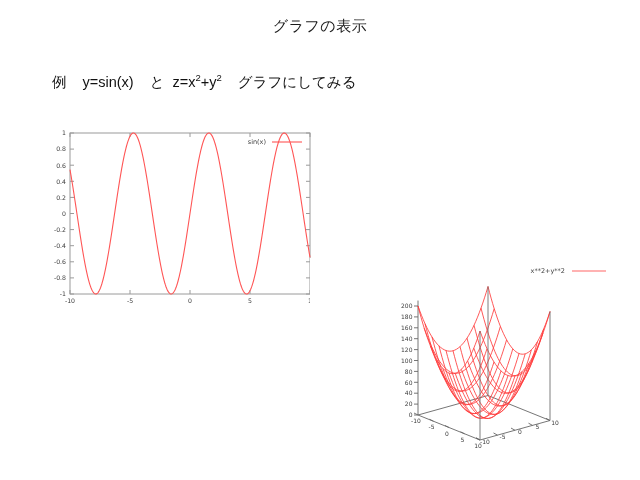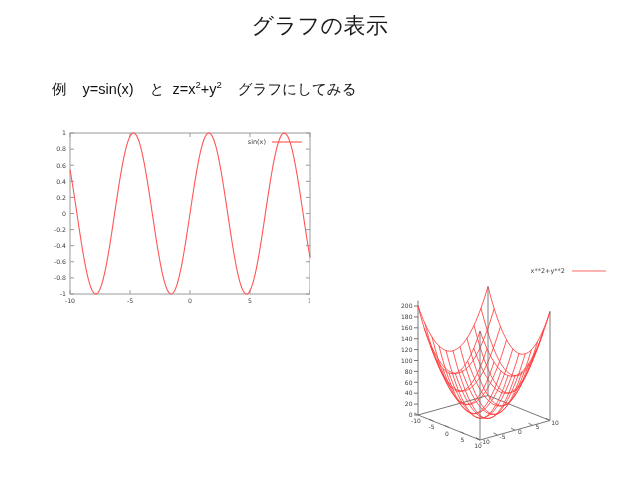--- a/index.html
+++ b/index.html
@@ -21,32 +21,32 @@
     inset: 0;
     background: #ffffff;
   }
   
   #slide-title {
     position: absolute;
     left: 0;
     top: 12px;
     width: 640px;
     text-align: center;
-    font-size: 22px;
+    font-size: 15px;
     line-height: 28px;
     font-weight: 400;
     color: #1a1a1a;
     letter-spacing: 0.5px;
     white-space: nowrap;
   }
   
   #subtitle {
     position: absolute;
     left: 52px;
-    top: 79px;
+    top: 72px;
     font-size: 14.5px;
     line-height: 20px;
     color: #111111;
     white-space: nowrap;
   }
   #subtitle .sp { display:inline-block; width:8px; }
   #subtitle sup {
     font-size: 9.5px;
     vertical-align: super;
     line-height: 0;

